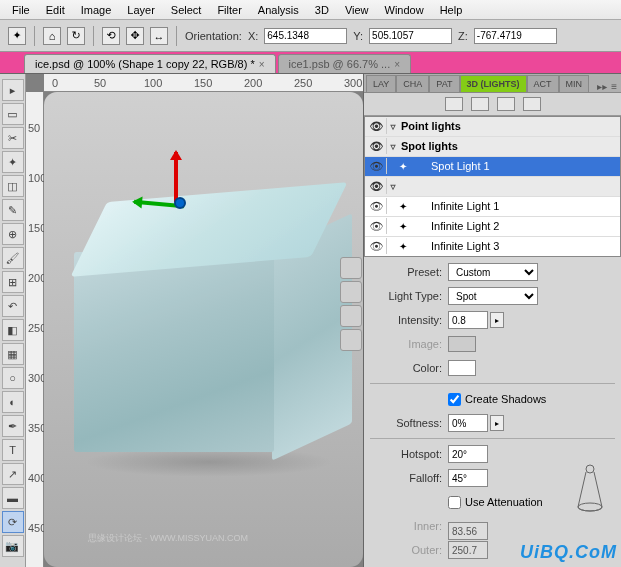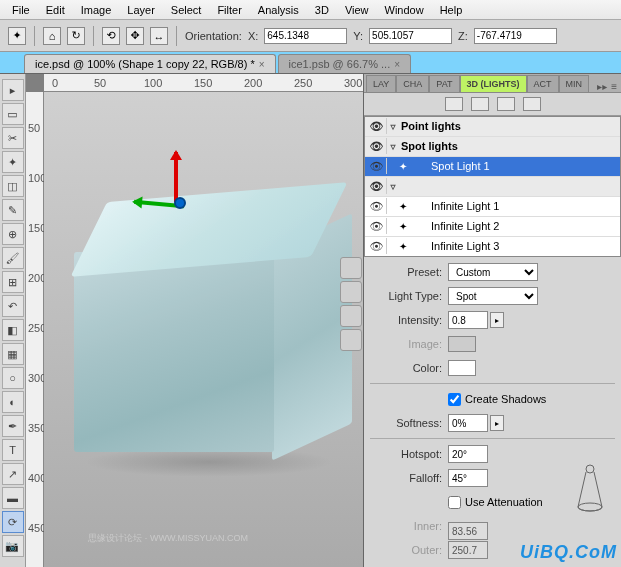--- a/index.html
+++ b/index.html
@@ -4,50 +4,50 @@
 <style>
 * { margin: 0; padding: 0; box-sizing: border-box; font-family: Tahoma, sans-serif; font-size: 11px; }
 body { background: #d6d6d6; width: 621px; height: 567px; overflow: hidden; position: relative; }
 .menubar { background: linear-gradient(#f5f5f5, #e8e8e8); height: 20px; display: flex; align-items: center; padding: 0 4px; border-bottom: 1px solid #aaa; }
 .menubar span { padding: 2px 8px; cursor: default; }
 .optbar { background: #d6d6d6; height: 32px; display: flex; align-items: center; padding: 0 8px; gap: 6px; border-bottom: 1px solid #999; }
 .optbar .ico { width: 18px; height: 18px; background: #ececec; border: 1px solid #888; display: inline-flex; align-items: center; justify-content: center; }
 .optbar .sep { width: 1px; height: 20px; background: #999; margin: 0 2px; }
 .optbar label { color: #333; }
 .optbar input { width: 83px; height: 16px; border: 1px solid #888; background: #fff; padding: 0 2px; font-size: 10px; }
-.tabbar { background: #7dd3fc; height: 22px; display: flex; align-items: flex-end; padding: 0 4px 0 24px; border-bottom: 1px solid #666; }
+.tabbar { background: #ec4899; height: 22px; display: flex; align-items: flex-end; padding: 0 4px 0 24px; border-bottom: 1px solid #666; }
 .tab { background: #d6d6d6; padding: 3px 10px 3px 10px; border: 1px solid #888; border-bottom: none; margin-right: 2px; border-radius: 3px 3px 0 0; font-size: 10px; display: flex; align-items: center; gap: 4px; }
 .tab.inactive { background: #b0b0b0; color: #555; }
 .tab .x { font-size: 10px; color: #666; }
 .workarea { position: relative; height: 493px; display: flex; }
 .toolbox { width: 26px; background: #d6d6d6; border-right: 1px solid #999; display: flex; flex-direction: column; padding-top: 4px; }
 .toolbox .t { width: 22px; height: 22px; margin: 1px auto; background: #e4e4e4; border: 1px solid #aaa; display: flex; align-items: center; justify-content: center; font-size: 11px; color: #444; }
 .toolbox .t.sel { background: #bfd4f0; border-color: #5a8cd0; }
 .canvas-wrap { flex: 1; background: #808080; position: relative; overflow: hidden; }
 .ruler-h { position: absolute; top: 0; left: 18px; right: 0; height: 18px; background: #f0f0f0; border-bottom: 1px solid #888; font-size: 8px; color: #555; }
 .ruler-v { position: absolute; top: 18px; left: 0; width: 18px; bottom: 0; background: #f0f0f0; border-right: 1px solid #888; font-size: 8px; color: #555; }
 .ruler-h span { position: absolute; top: 3px; }
 .ruler-v span { position: absolute; left: 2px; writing-mode: horizontal-tb; }
-.canvas { position: absolute; top: 18px; left: 18px; right: 0; bottom: 0; background: linear-gradient(180deg, #d0d0d0 0%, #aaa 100%); }
+.canvas { position: absolute; top: 18px; left: 18px; right: 0; bottom: 0; background: linear-gradient(180deg, #d0d0d0 0%, #aaa 100%); border-radius: 13px; }
 .cube { position: absolute; left: 30px; top: 100px; width: 280px; height: 280px; }
 .cube-top { position: absolute; left: 20px; top: 0; width: 230px; height: 75px; background: linear-gradient(135deg, #d8e8ea 0%, #c0dadc 50%, #b0d0d4 100%); transform: skewX(-30deg) rotate(-5deg); border-radius: 4px; filter: contrast(1.1); }
 .cube-front { position: absolute; left: 0; top: 60px; width: 200px; height: 200px; background: linear-gradient(160deg, #c8dce0 0%, #aac8cc 40%, #98bcc0 70%, #b0ccd0 100%); border-radius: 3px; filter: brightness(0.98); }
 .cube-side { position: absolute; left: 198px; top: 40px; width: 80px; height: 210px; background: linear-gradient(170deg, #b8d0d4 0%, #a0c0c4 50%, #c0d8dc 100%); transform: skewY(-25deg); border-radius: 3px; }
 .cube-shadow { position: absolute; left: 10px; top: 255px; width: 250px; height: 30px; background: radial-gradient(ellipse, rgba(0,0,0,0.15), transparent 70%); }
 .gizmo { position: absolute; left: 90px; top: 60px; width: 80px; height: 80px; }
 .gizmo .ax { position: absolute; }
 .gizmo .ay { left: 40px; top: 0; width: 4px; height: 50px; background: #d00; }
 .gizmo .ay::after { content: ""; position: absolute; top: -8px; left: -4px; border: 6px solid transparent; border-bottom: 10px solid #d00; }
 .gizmo .az { left: 40px; top: 45px; width: 12px; height: 12px; border-radius: 50%; background: #06c; border: 2px solid #048; }
 .gizmo .ag { left: 0; top: 50px; width: 50px; height: 4px; background: #0a0; transform: rotate(5deg); }
 .gizmo .ag::after { content: ""; position: absolute; left: -8px; top: -4px; border: 6px solid transparent; border-right: 10px solid #0a0; }
 .panels { width: 258px; background: #d6d6d6; border-left: 1px solid #666; display: flex; flex-direction: column; }
 .panel-tabs { height: 22px; background: #b0b0b0; display: flex; align-items: flex-end; padding: 0 2px; border-bottom: 1px solid #888; justify-content: center; }
 .panel-tabs .pt { padding: 3px 6px; font-size: 9px; color: #444; background: #a8a8a8; border: 1px solid #888; border-bottom: none; }
-.panel-tabs .pt.active { background: #bef264; font-weight: bold; }
+.panel-tabs .pt.active { background: #84cc16; font-weight: bold; }
 .panel-tabs .flex { flex: 1; }
 .panel-tabs .mini { font-size: 10px; color: #555; padding: 0 2px; }
 .panel-icons { height: 26px; display: flex; justify-content: center; align-items: center; gap: 8px; border-bottom: 1px solid #999; }
 .panel-icons .pi { width: 18px; height: 14px; border: 1px solid #888; background: #e8e8e8; }
 .light-list { background: #fff; border: 1px solid #888; margin: 0; max-height: 160px; overflow-y: auto; }
 .light-row { display: flex; align-items: center; height: 20px; border-bottom: 1px solid #ddd; padding: 0 2px; }
 .light-row .eye { width: 20px; height: 16px; display: flex; align-items: center; justify-content: center; font-size: 11px; color: #333; border-right: 1px solid #ccc; }
 .light-row .tw { width: 12px; font-size: 10px; color: #555; text-align: center; }
 .light-row .lbl { flex: 1; padding-left: 2px; font-size: 11px; }
 .light-row.group { background: #eaeaea; font-weight: bold; }

